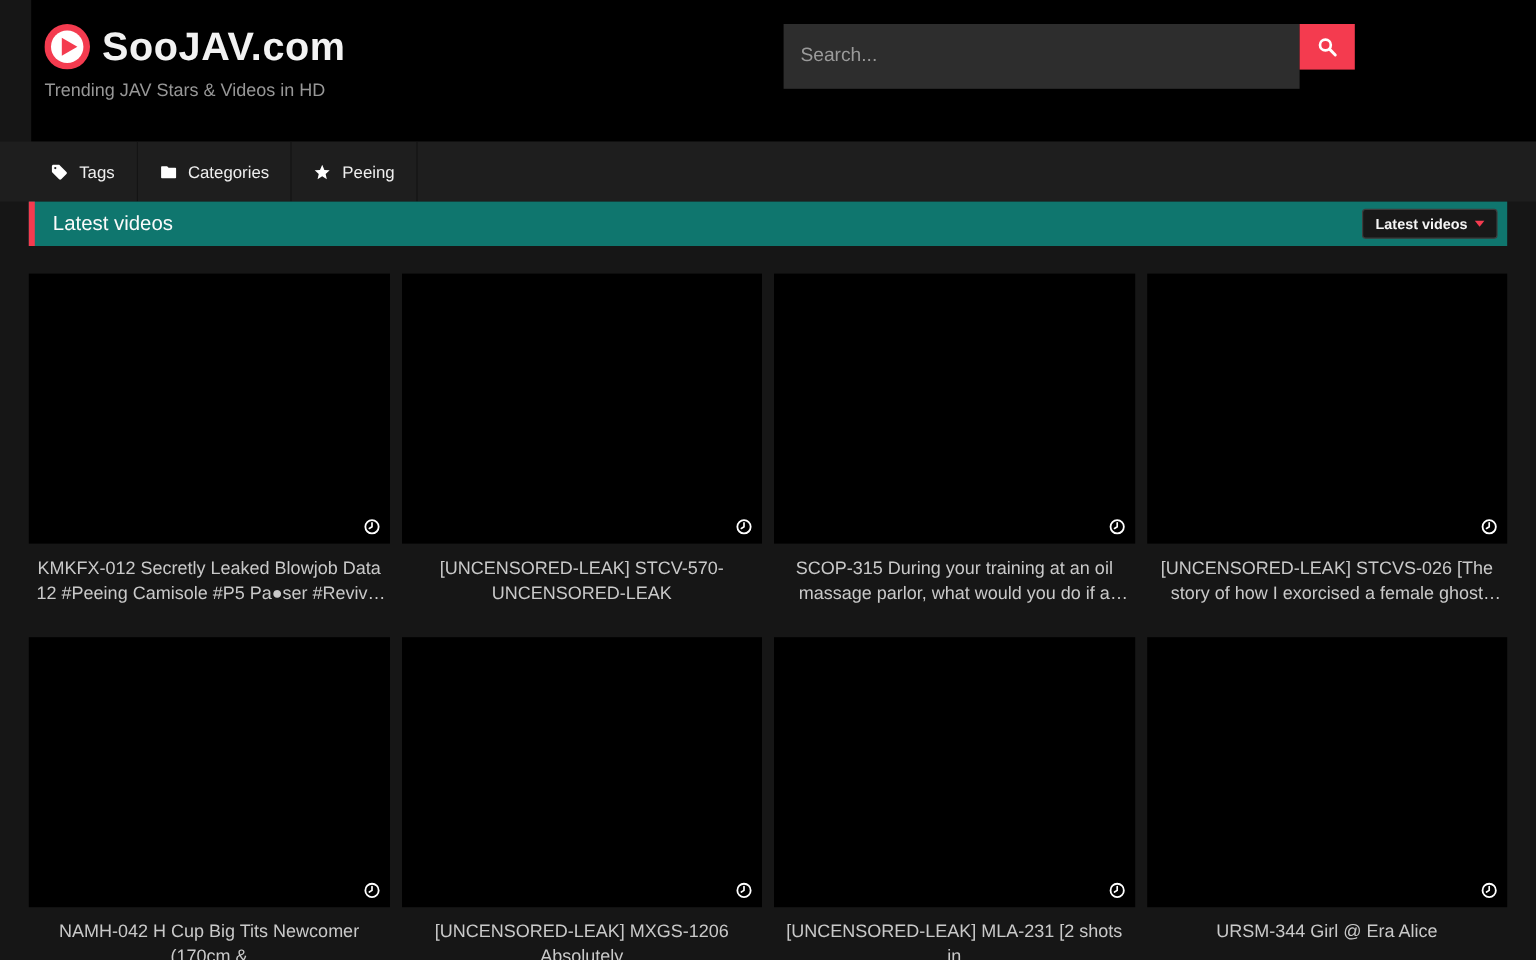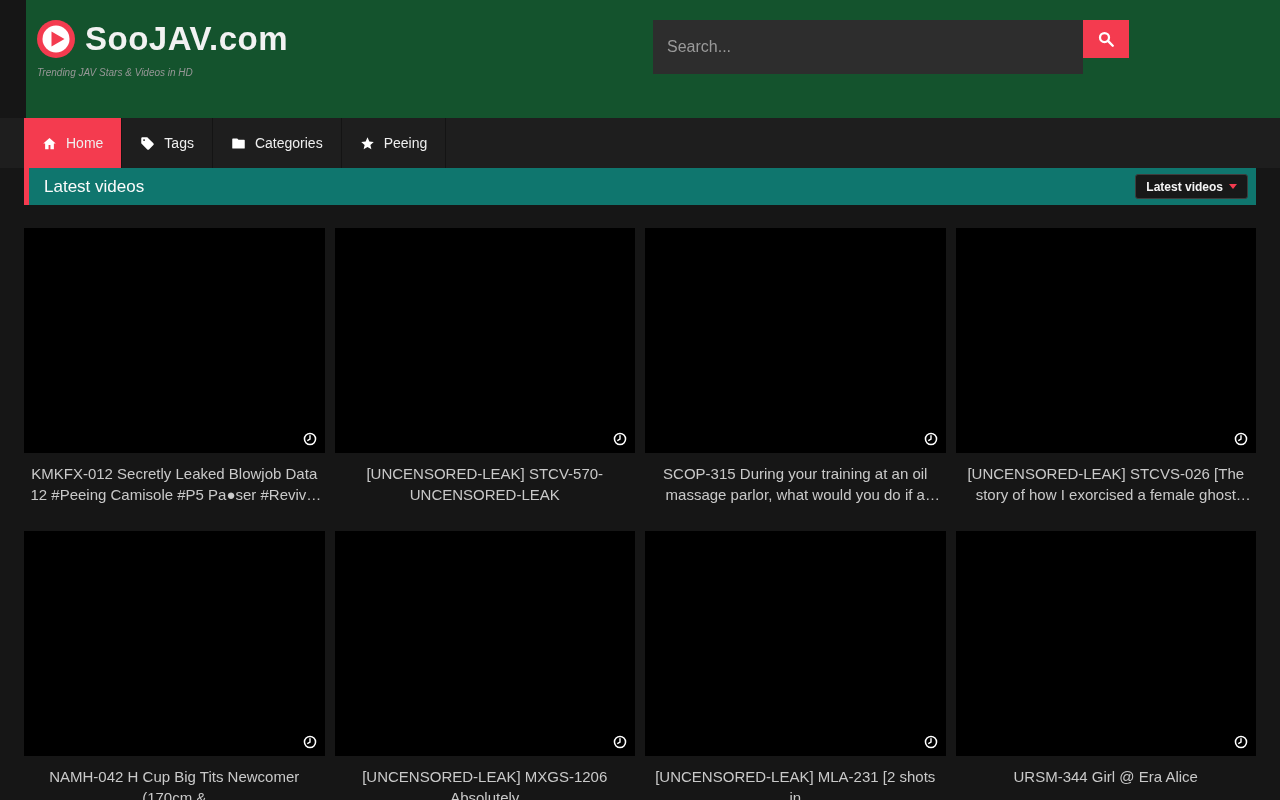--- a/index.html
+++ b/index.html
@@ -5,26 +5,26 @@
   * { margin:0; padding:0; box-sizing:border-box; }
   html,body { width:1280px; height:800px; overflow:hidden; }
   body {
     background:#161616;
     font-family:"Liberation Sans", sans-serif;
     color:#e8e8e8;
   }
   .container { width:1232px; margin:0 auto; }
 
   
-  header { background:#14532d; height:118px;margin-left:26px; }
+  header { background:#000000; height:118px;margin-left:26px; }
   .header-inner { position:relative; height:118px; padding-top:20px; }
   .brand { display:flex; align-items:center; gap:10px; cursor:pointer; width:fit-content; }
   .logo-icon { width:38px; height:38px; display:block; }
   .logo-text { font-size:33px; font-weight:700; color:#f2f2f2; letter-spacing:0.5px; }
-  .tagline { margin-top:9px; font-size:10px; color:#979797;font-style:italic; }
+  .tagline { margin-top:9px; font-size:15px; color:#979797; }
 
   .search { position:absolute; top:20px; right:140px; display:flex; height:38px; }
   .search input {
     width:430px; height:54px; background:#2d2d2d; border:none; outline:none;
     color:#cfcfcf; font-size:16px; padding:16px 14px; font-family:"Liberation Sans", sans-serif;
   }
   .search input::placeholder { color:#9a9a9a; }
   .search button {
     width:46px; height:38px; border:none; cursor:pointer;
     display:flex; align-items:center; justify-content:center;
@@ -96,28 +96,20 @@
           <circle cx="10" cy="10" r="6" fill="none" stroke="#ffffff" stroke-width="3"></circle>
           <line x1="14.6" y1="14.6" x2="21" y2="21" stroke="#ffffff" stroke-width="3.2" stroke-linecap="round"></line>
         </svg>
       </button>
     </form>
   </div>
 </header>
 
 <nav>
   <div class="container nav-inner" id="nav">
-      <a class="tab" style="background: rgb(244, 59, 79);">
-        <span class="nav-ico">
-          <svg viewBox="0 0 24 24">
-            <path d="M12 3L2 12h3v9h5.5v-6.5h3V21H19v-9h3z" fill="#fff"></path>
-          </svg>
-        </span>
-        <span>Home</span>
-      </a>
       <a class="tab">
         <span class="nav-ico">
           <svg viewBox="0 0 24 24">
             <path d="M21.4 11.6l-9-9c-.37-.37-.88-.6-1.4-.6H4c-1.1 0-2 .9-2 2v7c0 .52.23 1.03.6 1.4l9 9c.37.37.88.6 1.4.6s1.03-.23 1.4-.6l7-7c.37-.37.6-.88.6-1.4s-.23-1.03-.6-1.4zM6.5 8A1.5 1.5 0 1 1 6.5 5a1.5 1.5 0 0 1 0 3z" fill="#fff"></path>
           </svg>
         </span>
         <span>Tags</span>
       </a>
       <a class="tab">
         <span class="nav-ico">

